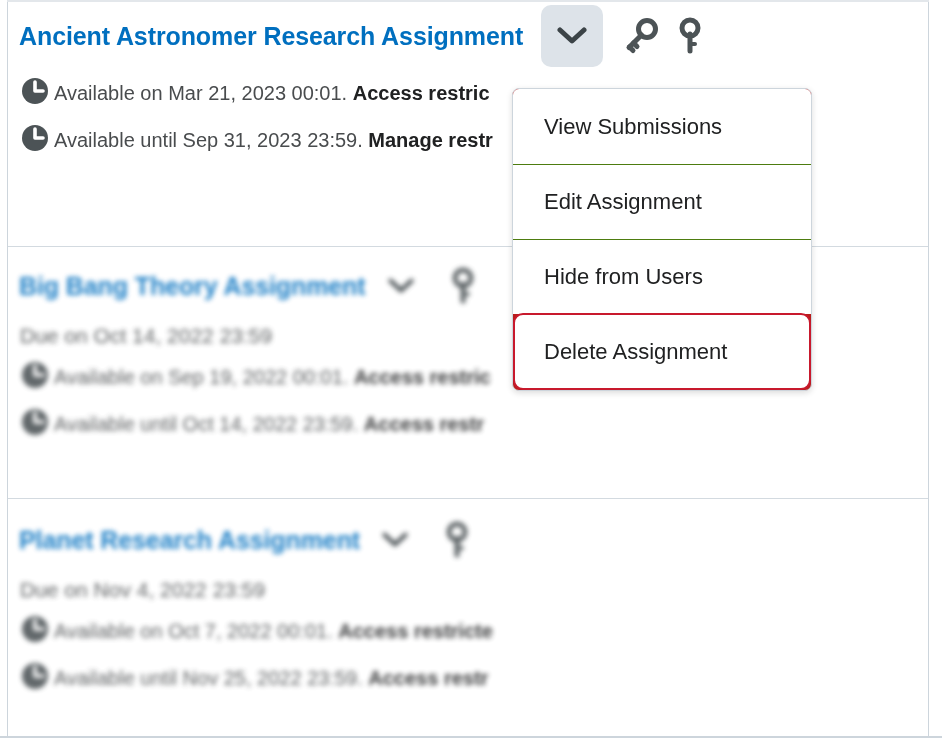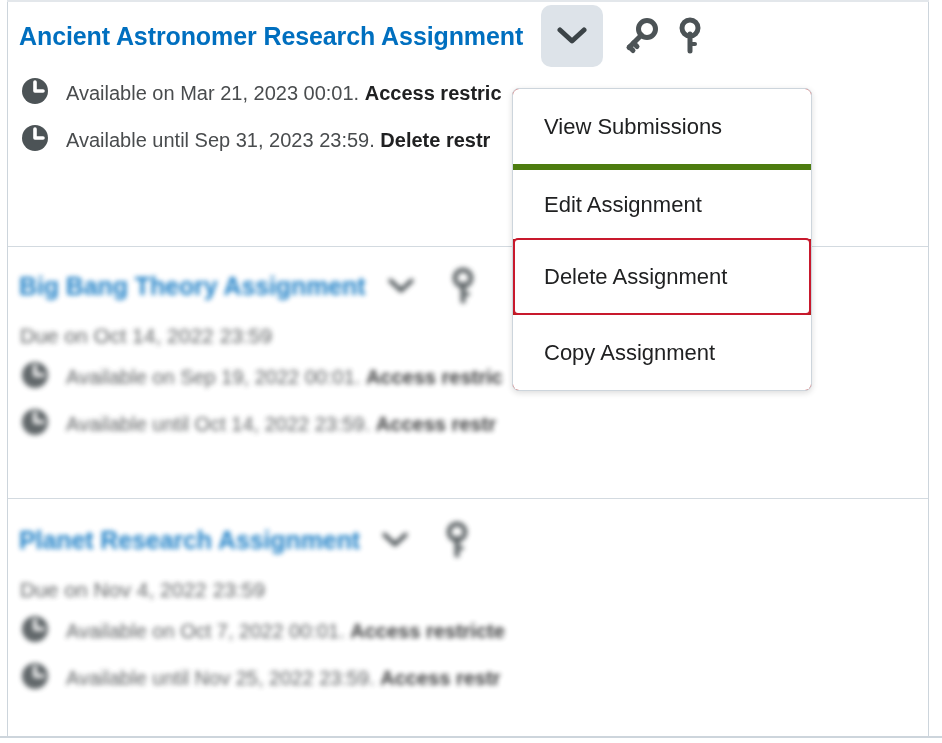--- a/index.html
+++ b/index.html
@@ -61,21 +61,21 @@
   .row-due {
     font-size: 21px;
     color: #494c4e;
     padding-left: 12px;
     margin-top: 10px;
     white-space: nowrap;
   }
   .avail-line {
     display: flex;
     align-items: center;
-    gap: 16px;
+    gap: 4px;
     padding-left: 12px;
     margin-top: 12px;
     font-size: 20px;
     color: #494c4e;
     white-space: nowrap;
   }
   .avail-line .txt b { font-weight: bold; color: #202122; }
   .clock-ico { flex: 0 0 auto; }
 
   
@@ -95,28 +95,28 @@
     z-index: 50;
     text-align: center;
   }
   .menu-item {
     height: 75px;
     display: flex;
     align-items: center;
     padding-left: 31px;
     font-size: 22px;
     color: #202122;
-    border-top: 6px solid #4d7c0f;
+    border-top: 1px solid #4d7c0f;
     background: #ffffff;
     white-space: nowrap;
   }
   .menu-item:first-child { border-top: none; }
   .menu-item.highlighted {
     border: 2px solid #c8192d;
-    border-radius: 5px;
+    border-radius: 10px;
     padding-left: 29px;
     height: 77px;
     margin-top: -1px;
     position: relative;
     z-index: 3;
   }
   .menu-item.after-highlight { border-top: none; }
 </style>
 </head>
 <body>
@@ -167,21 +167,21 @@
       <span class="txt"><span>Available on Mar 21, 2023 00:01. </span><b>Access restric</b></span>
     </div>
 
     <div class="avail-line">
       <span class="clock-ico">
         <svg width="30" height="30" viewBox="0 0 30 30" aria-hidden="true">
           <circle cx="15" cy="15" r="13" fill="#4c5356"></circle>
           <path d="M15 6 L15 15 L23 15" fill="none" stroke="#ffffff" stroke-width="3.6" stroke-linecap="round" stroke-linejoin="round"></path>
         </svg>
       </span>
-      <span class="txt"><span>Available until Sep 31, 2023 23:59. </span><b>Delete restr</b></span>
+      <span class="txt"><span>Available until Sep 31, 2023 23:59. </span><b>Manage restr</b></span>
     </div>
   </div>
 
   <div class="row-divider" style="top:246px;"></div>
 
   <div class="row blurred" style="top:258px;">
     <div class="row-title-line">
       <span class="row-title">Big Bang Theory Assignment</span>
 
       <span class="chev-btn plain">
@@ -262,17 +262,17 @@
           <path d="M15 6 L15 15 L23 15" fill="none" stroke="#ffffff" stroke-width="3.6" stroke-linecap="round" stroke-linejoin="round"></path>
         </svg>
       </span>
       <span class="txt"><span>Available until Nov 25, 2022 23:59. </span><b>Access restr</b></span>
     </div>
   </div>
 
   <div id="menu">
     <div class="menu-item">View Submissions</div>
     <div class="menu-item">Edit Assignment</div>
+    <div class="menu-item">Hide from Users</div>
     <div class="menu-item highlighted">Delete Assignment</div>
-    <div class="menu-item after-highlight">Copy Assignment</div>
   </div>
 
 </div>
 
 </body></html>

